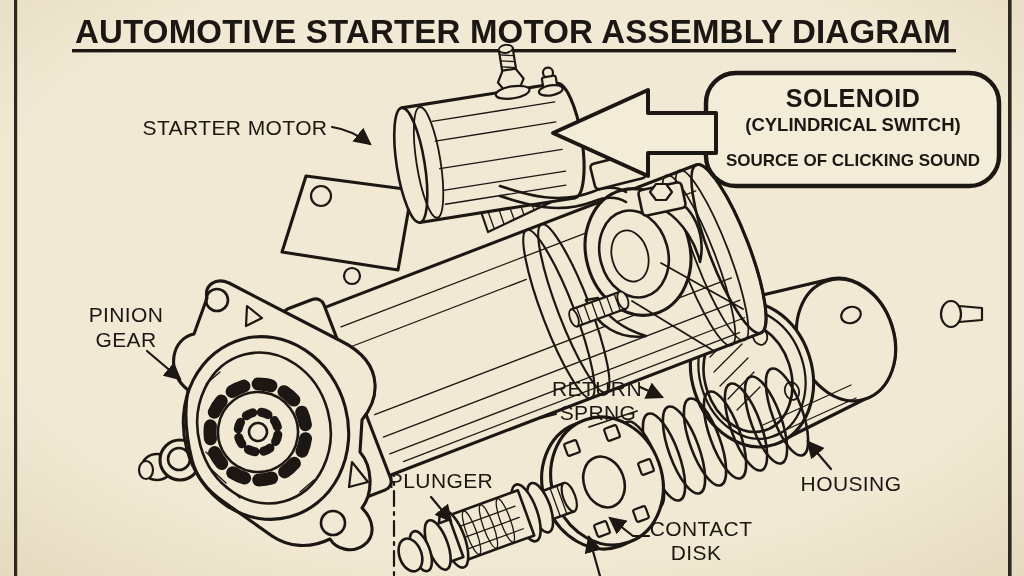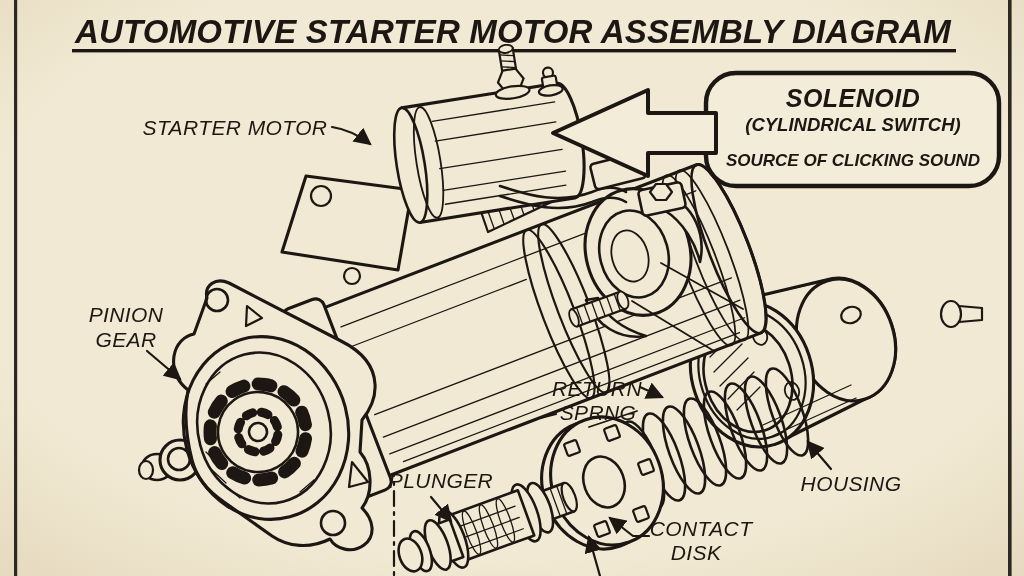--- a/index.html
+++ b/index.html
@@ -1,17 +1,17 @@
 <!DOCTYPE html>
 <html style="--paper: #f1e9d3; --paper2: #f3ecd9; --ink: #1c1713; --frame: #2d2822;"><head>
 <meta charset="utf-8">
 <style>
   html,body{margin:0;padding:0;}
   body{width:1024px;height:576px;overflow:hidden;background:#f1e9d3;}
-  .stage{position:relative;width:1024px;height:576px;font-style:italic;}
+  .stage{position:relative;width:1024px;height:576px;}
   svg{display:block;}
   
   .ln{stroke:var(--ink);fill:none;stroke-linecap:round;stroke-linejoin:round;}
   .fl{fill:var(--paper);stroke:var(--ink);stroke-linejoin:round;}
   .fl2{fill:var(--paper2);stroke:var(--ink);stroke-linejoin:round;}
   .sw1{stroke-width:1.3}.sw15{stroke-width:1.8}.sw2{stroke-width:2.2}
   .sw25{stroke-width:2.6}.sw3{stroke-width:3.1}.sw4{stroke-width:4.4}
   .dashdot{stroke-dasharray:15 6 3 6;}
   text{fill:var(--ink);font-family:"Liberation Sans",sans-serif;}
   .lbl{font-size:21px;letter-spacing:.4px;}

